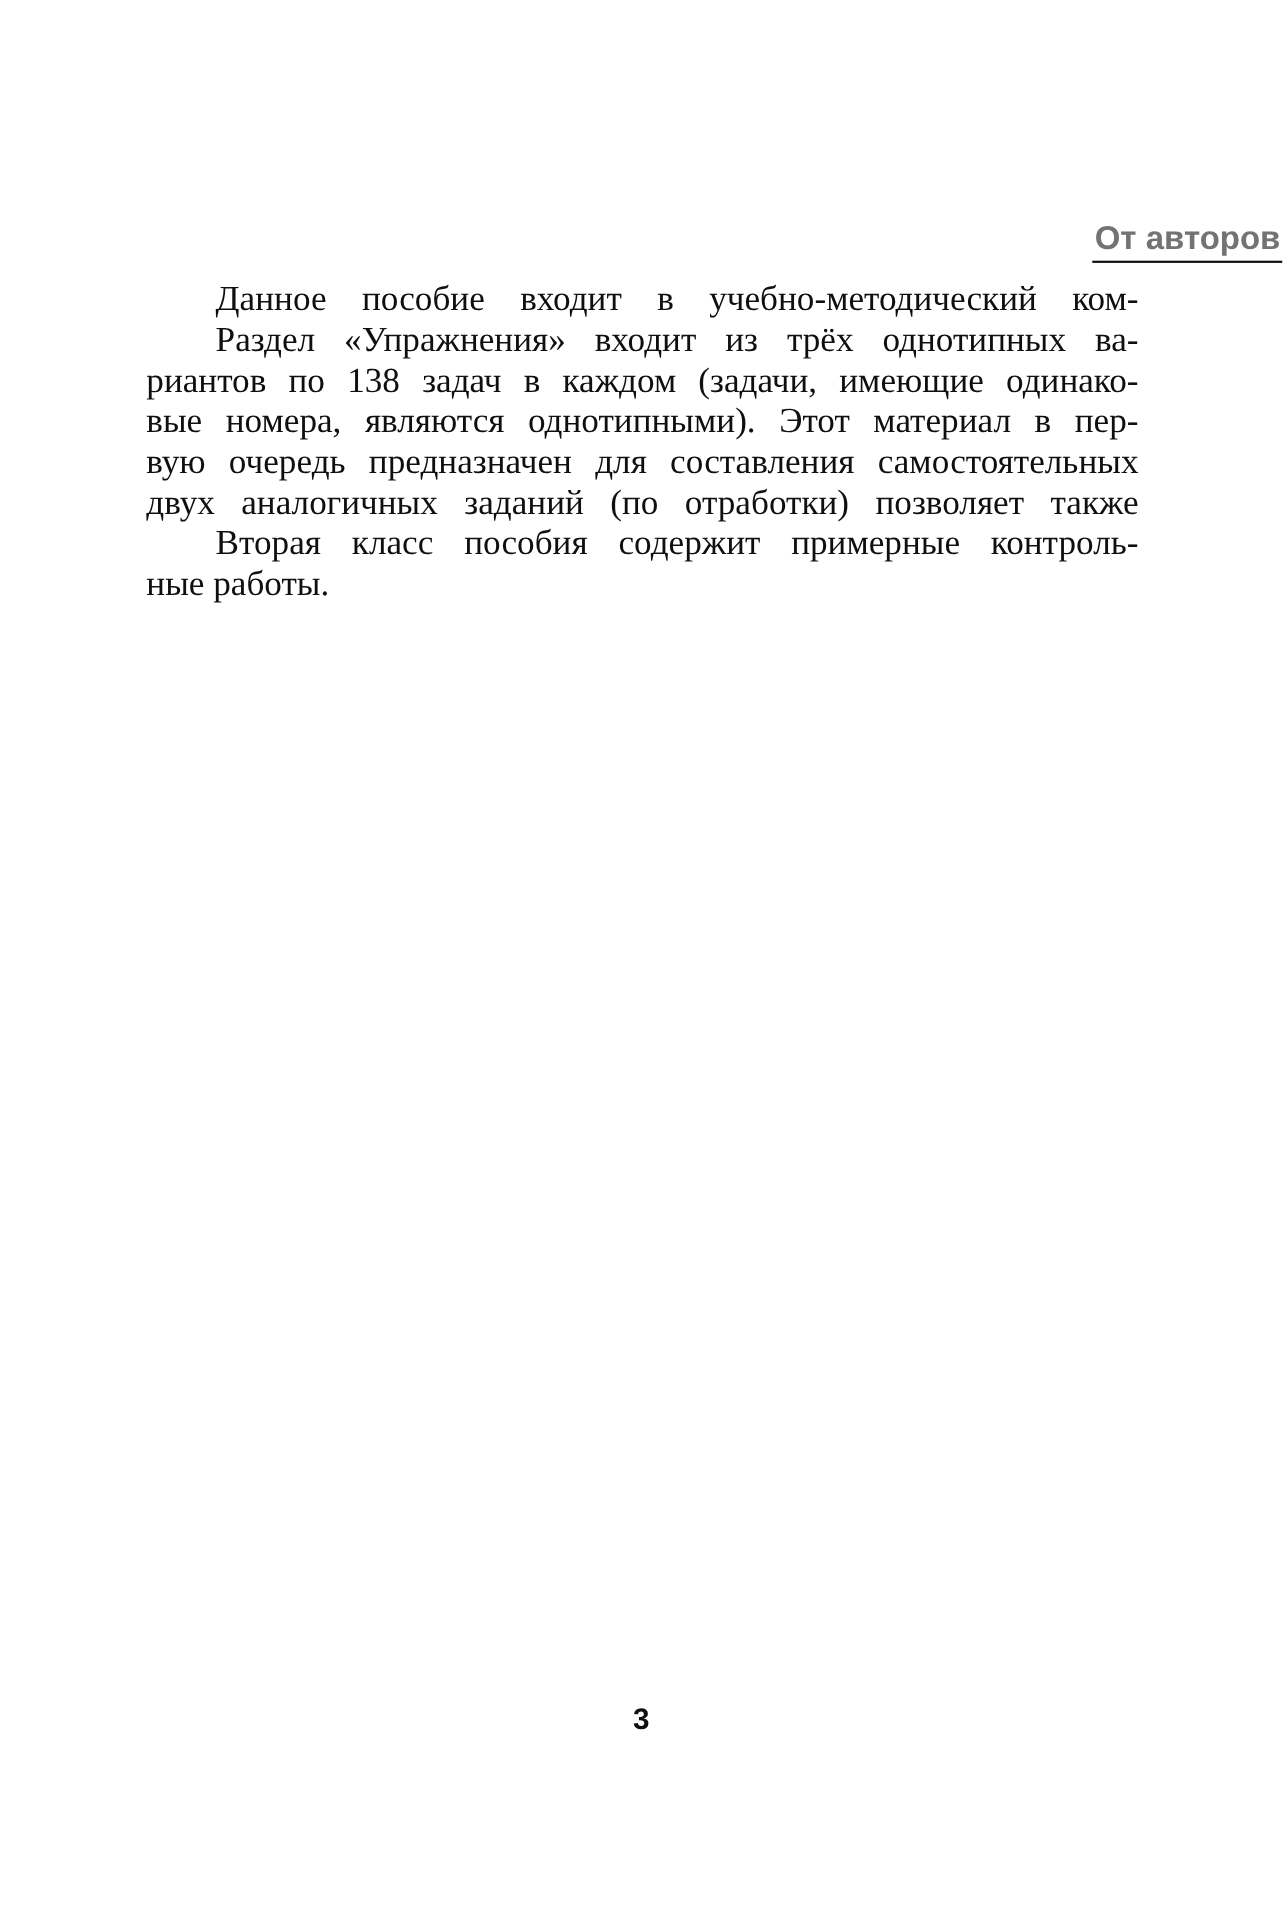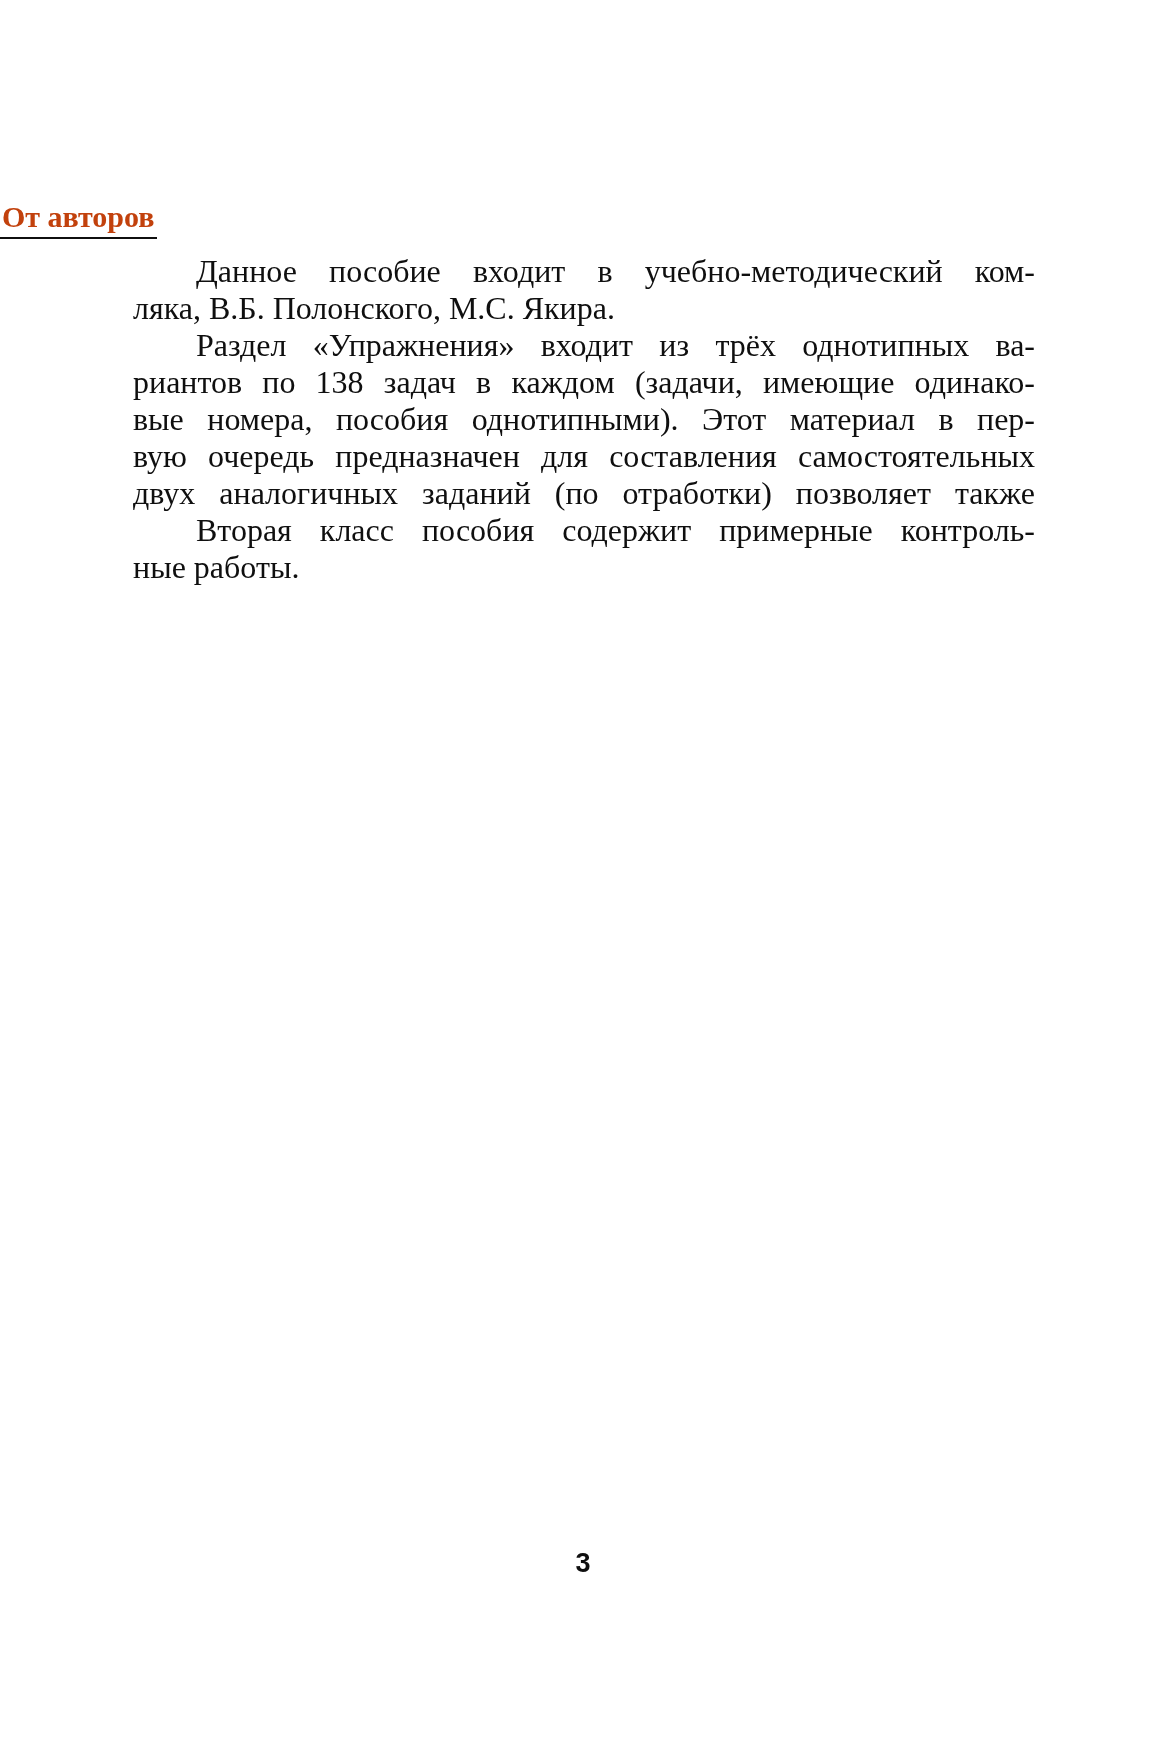--- a/index.html
+++ b/index.html
@@ -14,26 +14,26 @@
     background: #ffffff;
     color: #0f0f0f;
     overflow: hidden;
   }
   .title {
     position: absolute;
     top: 201px;
     left: 0;
     width: 100%;
     margin: 0;
-    text-align: left;
-    font-family: Liberation Serif, serif;
+    text-align: right;
+    font-family: Liberation Sans, sans-serif;
     font-weight: bold;
     font-size: 30px;
     line-height: 32px;
-    color: #c2410c;
+    color: #737373;
   }
   .title .title-text {
     display: inline-block;
     border-bottom: 2px solid #0f0f0f;
     padding: 0 2px 4px 2px;
   }
   .body-text {
     position: absolute;
     top: 253px;
     left: 133px;
@@ -72,27 +72,26 @@
 <div class="page">
 
   <h1 class="title">
     <span class="title-text">От авторов</span>
   </h1>
 
   <div class="body-text">
 
     <div>
       <div class="line first">Данное пособие входит в учебно-методический ком-</div>
-      <div class="line last">ляка, В.Б. Полонского, М.С. Якира.</div>
     </div>
 
     <div>
       <div class="line first">Раздел «Упражнения» входит из трёх однотипных ва-</div>
       <div class="line">риантов по 138 задач в каждом (задачи, имеющие одинако-</div>
-      <div class="line">вые номера, пособия однотипными). Этот материал в пер-</div>
+      <div class="line">вые номера, являются однотипными). Этот материал в пер-</div>
       <div class="line">вую очередь предназначен для составления самостоятельных</div>
       <div class="line">двух аналогичных заданий (по отработки) позволяет также</div>
     </div>
 
     <div>
       <div class="line first">Вторая класс пособия содержит примерные контроль-</div>
       <div class="line last">ные работы.</div>
     </div>
 
   </div>

